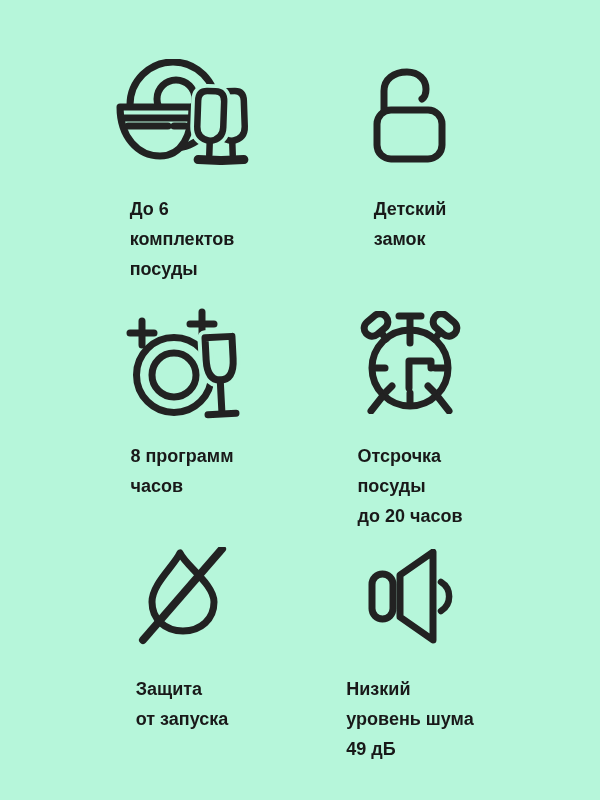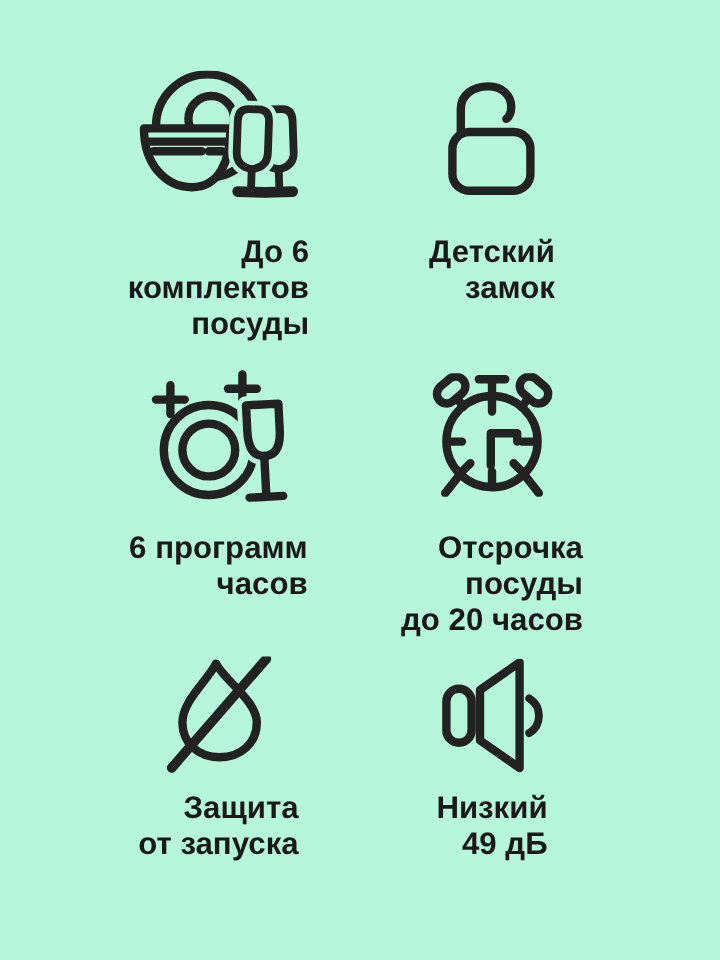--- a/index.html
+++ b/index.html
@@ -15,26 +15,26 @@
     grid-template-columns:300px 300px;
     grid-template-rows:247px 235px auto;
     padding-top:56px;
   }
   .cell{display:flex;flex-direction:column;align-items:center;}
   .cell.left{transform:translateX(32px);}
   .cell.right{transform:translateX(-40px);}
   .icon-box{height:118px;display:flex;align-items:center;justify-content:center;}
   .caption{
     margin-top:20px;
-    text-align:right;
+    text-align:left;
     color:#191919;
-    font-size:26px;
+    font-size:18px;
     line-height:30px;
   }
-  .r3 .caption{margin-top:2px;}
+  .r3 .caption{margin-top:18px;}
   .ln{white-space:nowrap;font-weight:700;}
   .ln.b{font-weight:700;}
   svg.pict{display:block;fill:none;stroke:#222222;stroke-width:7;stroke-linecap:round;stroke-linejoin:round;}
   svg.pict .halo{stroke:#b6f6da;}
   svg.pict .fillbg{fill:#b6f6da;}
 </style>
 </head>
 <body>
 
 <div class="canvas">
@@ -94,21 +94,21 @@
           <g transform="translate(110,109) rotate(-3)">
             <path class="halo fillbg" stroke-width="15" d="M-13,-77 L14,-77 L14,-55 Q14,-34 0.5,-34 Q-13,-34 -13,-55 Z"></path>
             <path class="halo" stroke-width="15" d="M0,-34 V-3"></path>
             <path d="M-13,-77 L14,-77 L14,-55 Q14,-34 0.5,-34 Q-13,-34 -13,-55 Z"></path>
             <path d="M0,-34 V-3"></path>
             <path d="M-14,0 H14"></path>
           </g>
         </svg>
       </div>
       <div class="caption">
-        <div class="ln b">6 программ</div>
+        <div class="ln b">8 программ</div>
         <div class="ln">часов</div>
       </div>
     </div>
 
     <div class="cell right">
       <div class="icon-box">
         <svg class="pict" width="101" height="103" viewBox="0 0 101 103" stroke-width="6.5">
           <g transform="translate(16,14) rotate(-40)">
               <rect x="-13" y="-8" width="26" height="16" rx="8"></rect>
             </g>
@@ -154,18 +154,19 @@
     <div class="cell right r3">
       <div class="icon-box">
         <svg class="pict" width="92" height="96" viewBox="0 0 92 96">
           <rect x="8" y="25" width="21" height="45" rx="10.5"></rect>
           <path d="M36,26 L69,3 V91 L36,68 Z"></path>
           <path stroke-width="6.5" d="M77,33 A17,17 0 0 1 77,62"></path>
         </svg>
       </div>
       <div class="caption">
         <div class="ln">Низкий</div>
+        <div class="ln">уровень шума</div>
         <div class="ln b">49 дБ</div>
       </div>
     </div>
 
   </div>
 </div>
 
 </body></html>

